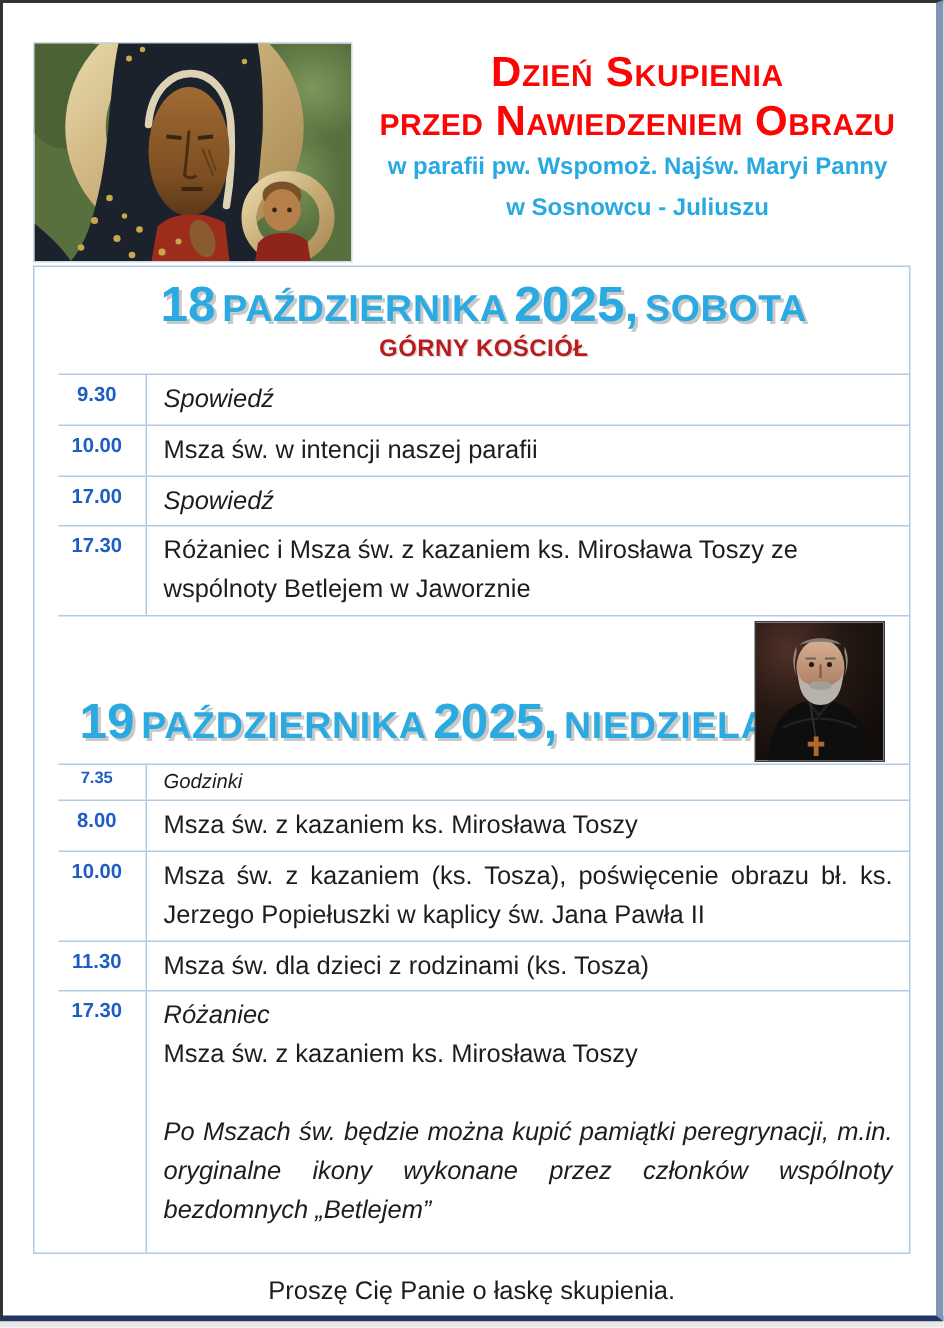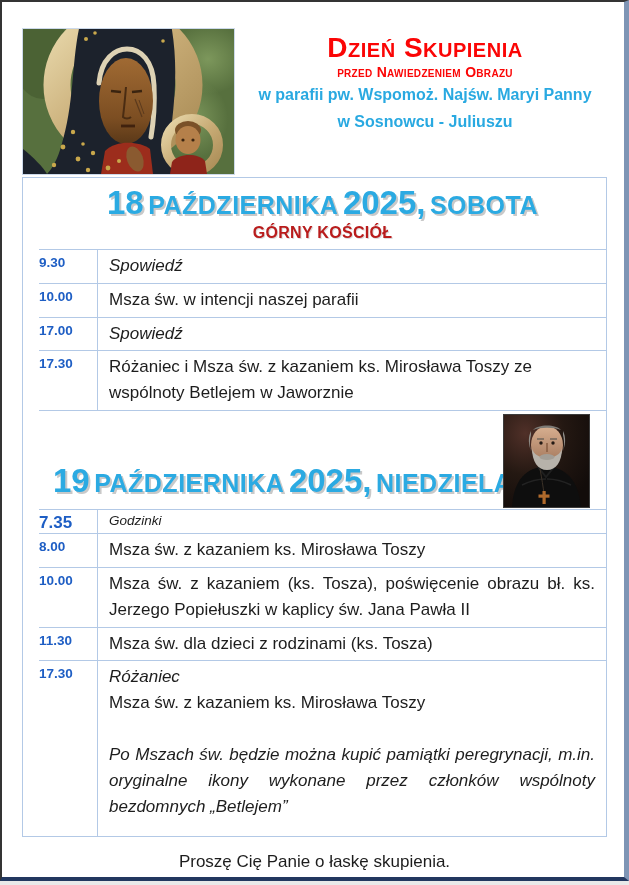--- a/index.html
+++ b/index.html
@@ -10,39 +10,39 @@
     font-family:"Liberation Sans", sans-serif;color:#1d1d1d;
     padding:26px 17px 0 20px;overflow:hidden;position:relative;
   }
   
   .header{display:flex;gap:8px;margin-bottom:2px;}
   .madonna{width:211px;height:145px;flex:none;border:1px solid #ccd9ea;display:block;}
   .titles{flex:1;text-align:center;padding-top:4px;}
   .title-main{color:#fb0505;font-weight:bold;font-variant:small-caps;
     font-size:28px;line-height:1.15;letter-spacing:0.5px;}
   .title-sub{color:#fb0505;font-weight:bold;font-variant:small-caps;
-    font-size:14px;line-height:1.2;letter-spacing:0.3px;}
+    font-size:28px;line-height:1.2;letter-spacing:0.3px;}
   .subtitle{color:#29a9e1;font-weight:bold;font-size:16px;margin-top:4px;line-height:1.2;}
   .subtitle2{color:#29a9e1;font-weight:bold;font-size:16px;margin-top:9px;}
   
   .sched{border:1px solid #b3c9e6;padding-left:16px;}
   .day-header{text-align:center;padding:6px 4px 2px;}
   .date-line{color:#2baae2;font-weight:bold;white-space:nowrap;
     text-shadow:2px 2px 0 #c9c9c9;}
   .date-line .big{font-size:33px;}
   .date-line .med{font-size:25px;letter-spacing:0.5px;}
   .location{color:#b91c1c;font-weight:bold;font-size:16px;margin-top:2px;
     padding-bottom:5px;text-shadow:1px 1px 0 #dcdcdc;letter-spacing:0.3px;}
   .row{display:flex;border-top:1px solid #b3c9e6;}
-  .time{width:59px;flex:none;box-sizing:border-box;text-align:left;
+  .time{width:59px;flex:none;box-sizing:border-box;text-align:center;
     padding:5px 7px 0 0;color:#1e5ec4;font-weight:bold;font-size:13.5px;
     border-right:1px solid #b3c9e6;}
   .desc{flex:1;padding:3px 11px 4px 11px;font-size:17px;line-height:1.52;}
   .italic{font-style:italic;}
-  .row.small .time{font-size:17px;padding-top:3px;}
+  .row.small .time{font-size:11px;padding-top:3px;}
   .row.small .desc{font-size:13.5px;padding-top:2px;padding-bottom:2px;line-height:1.4;}
   .justify{text-align:justify;}
   
   .sunday-header{border-top:1px solid #b3c9e6;position:relative;height:98px;}
   .sunday-date{position:absolute;left:14px;bottom:9px;text-align:right;}
   .priest{position:absolute;right:16px;top:3px;width:85px;height:92px;
     border:1px solid #3c3c3c;display:block;}
   .spacer{height:26px;}
   .last-desc{padding-bottom:16px;}
   

